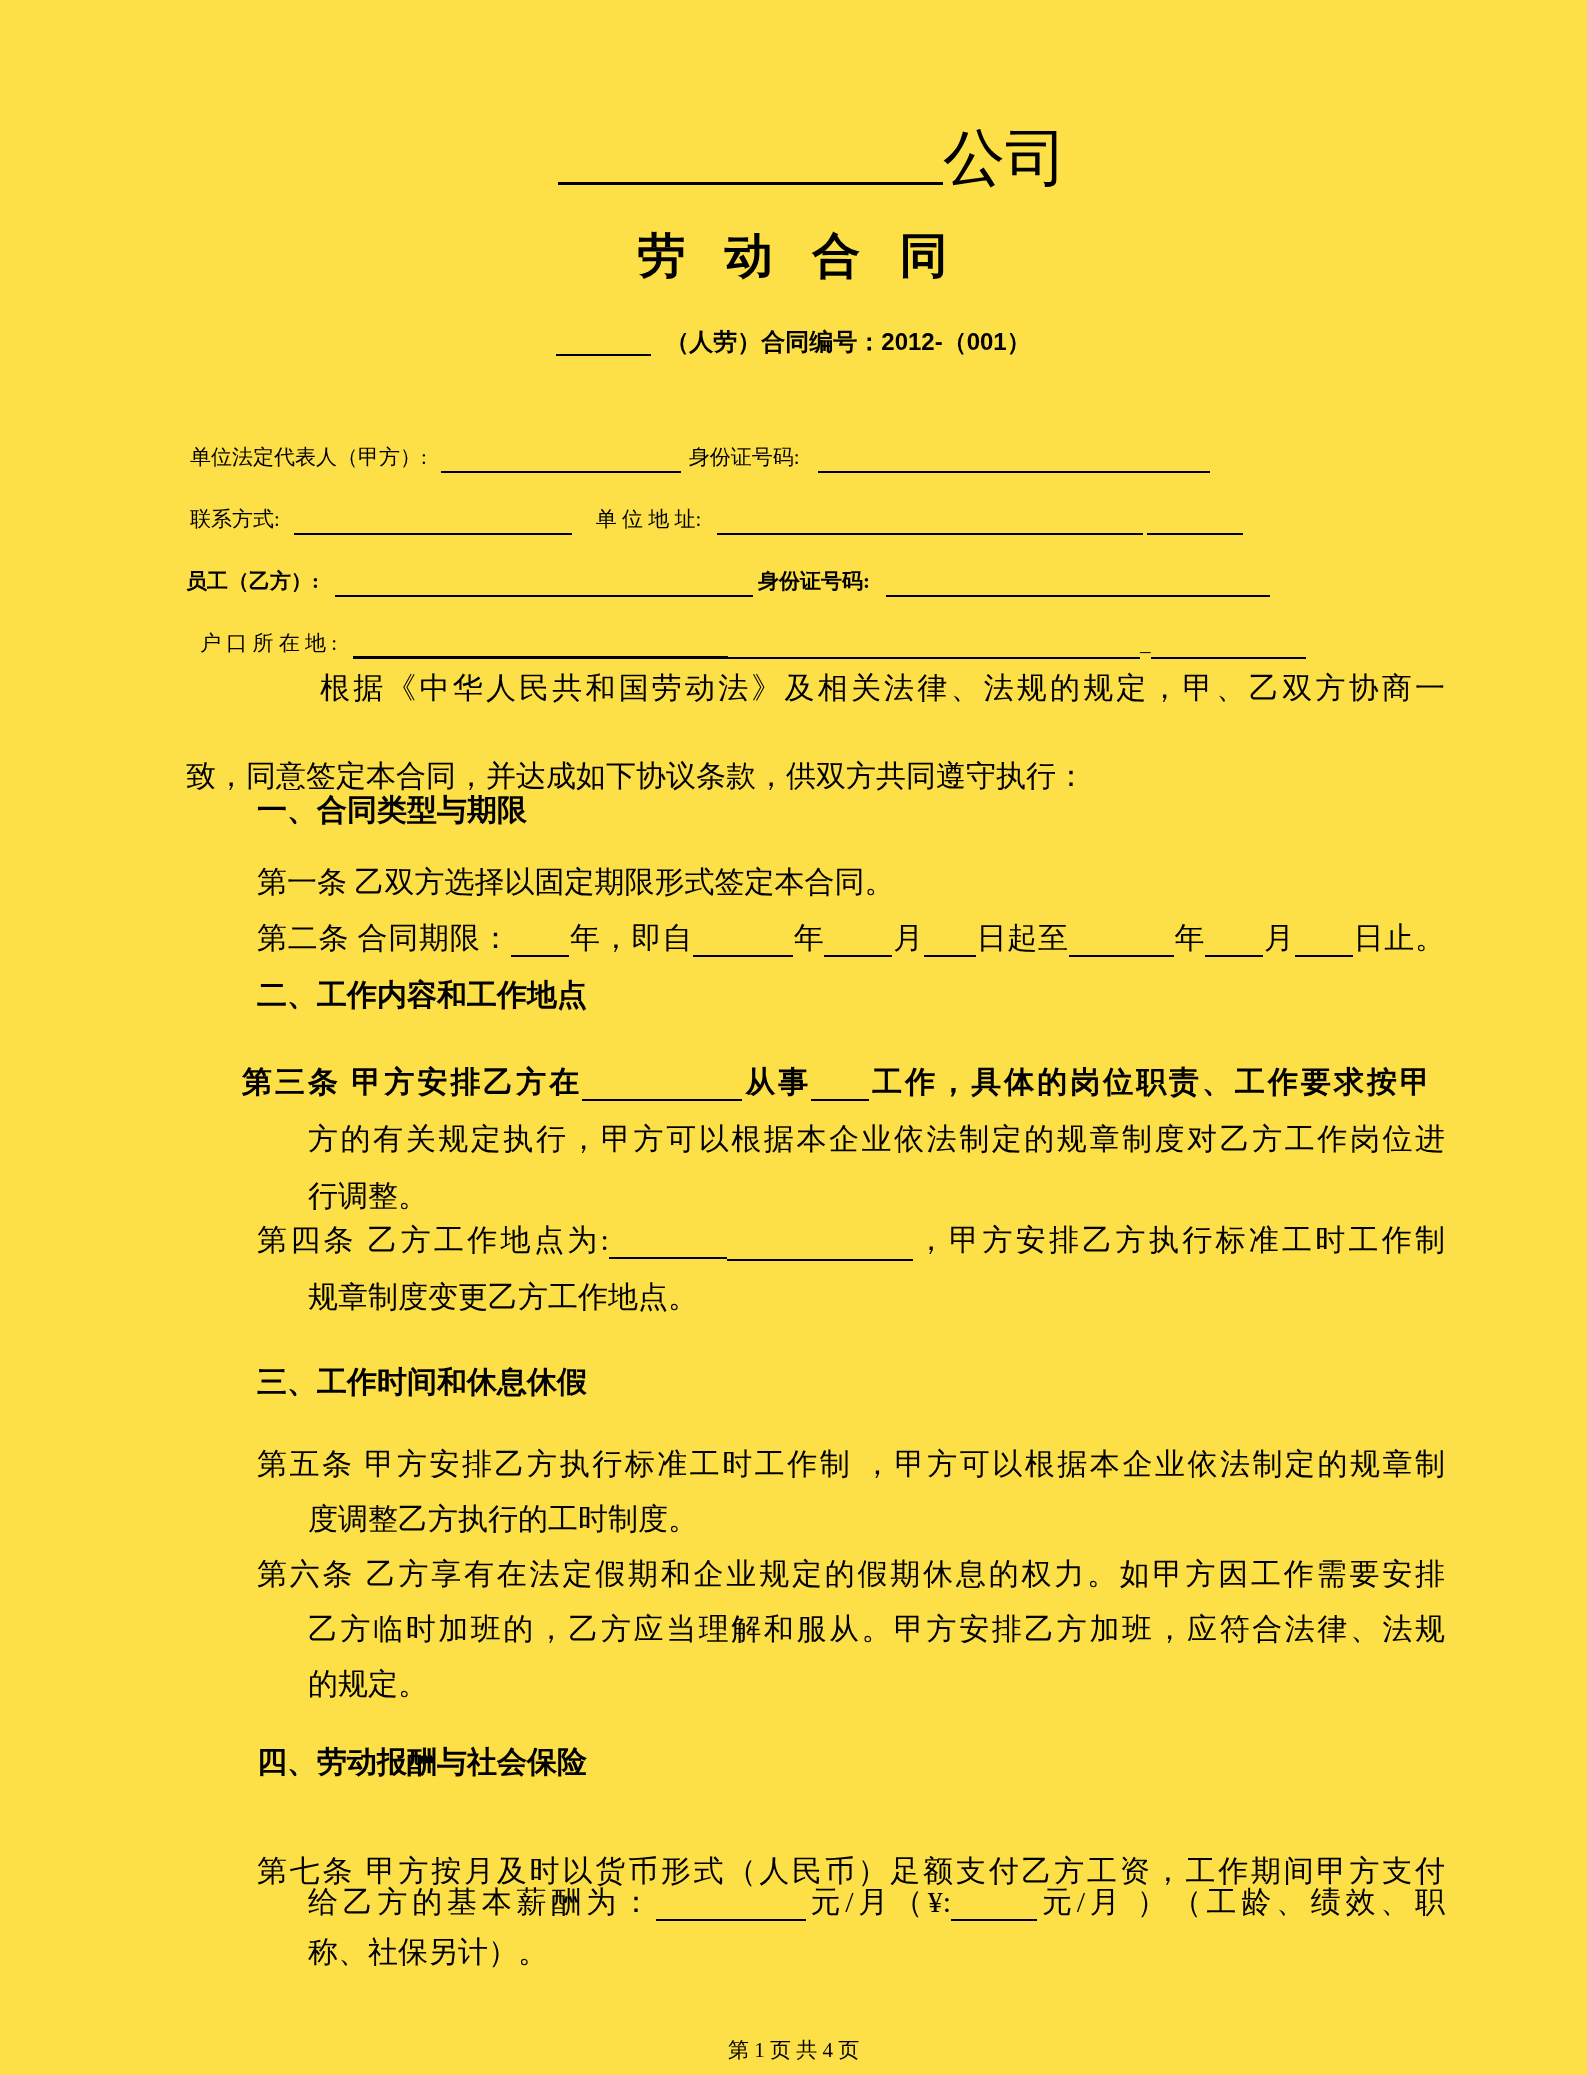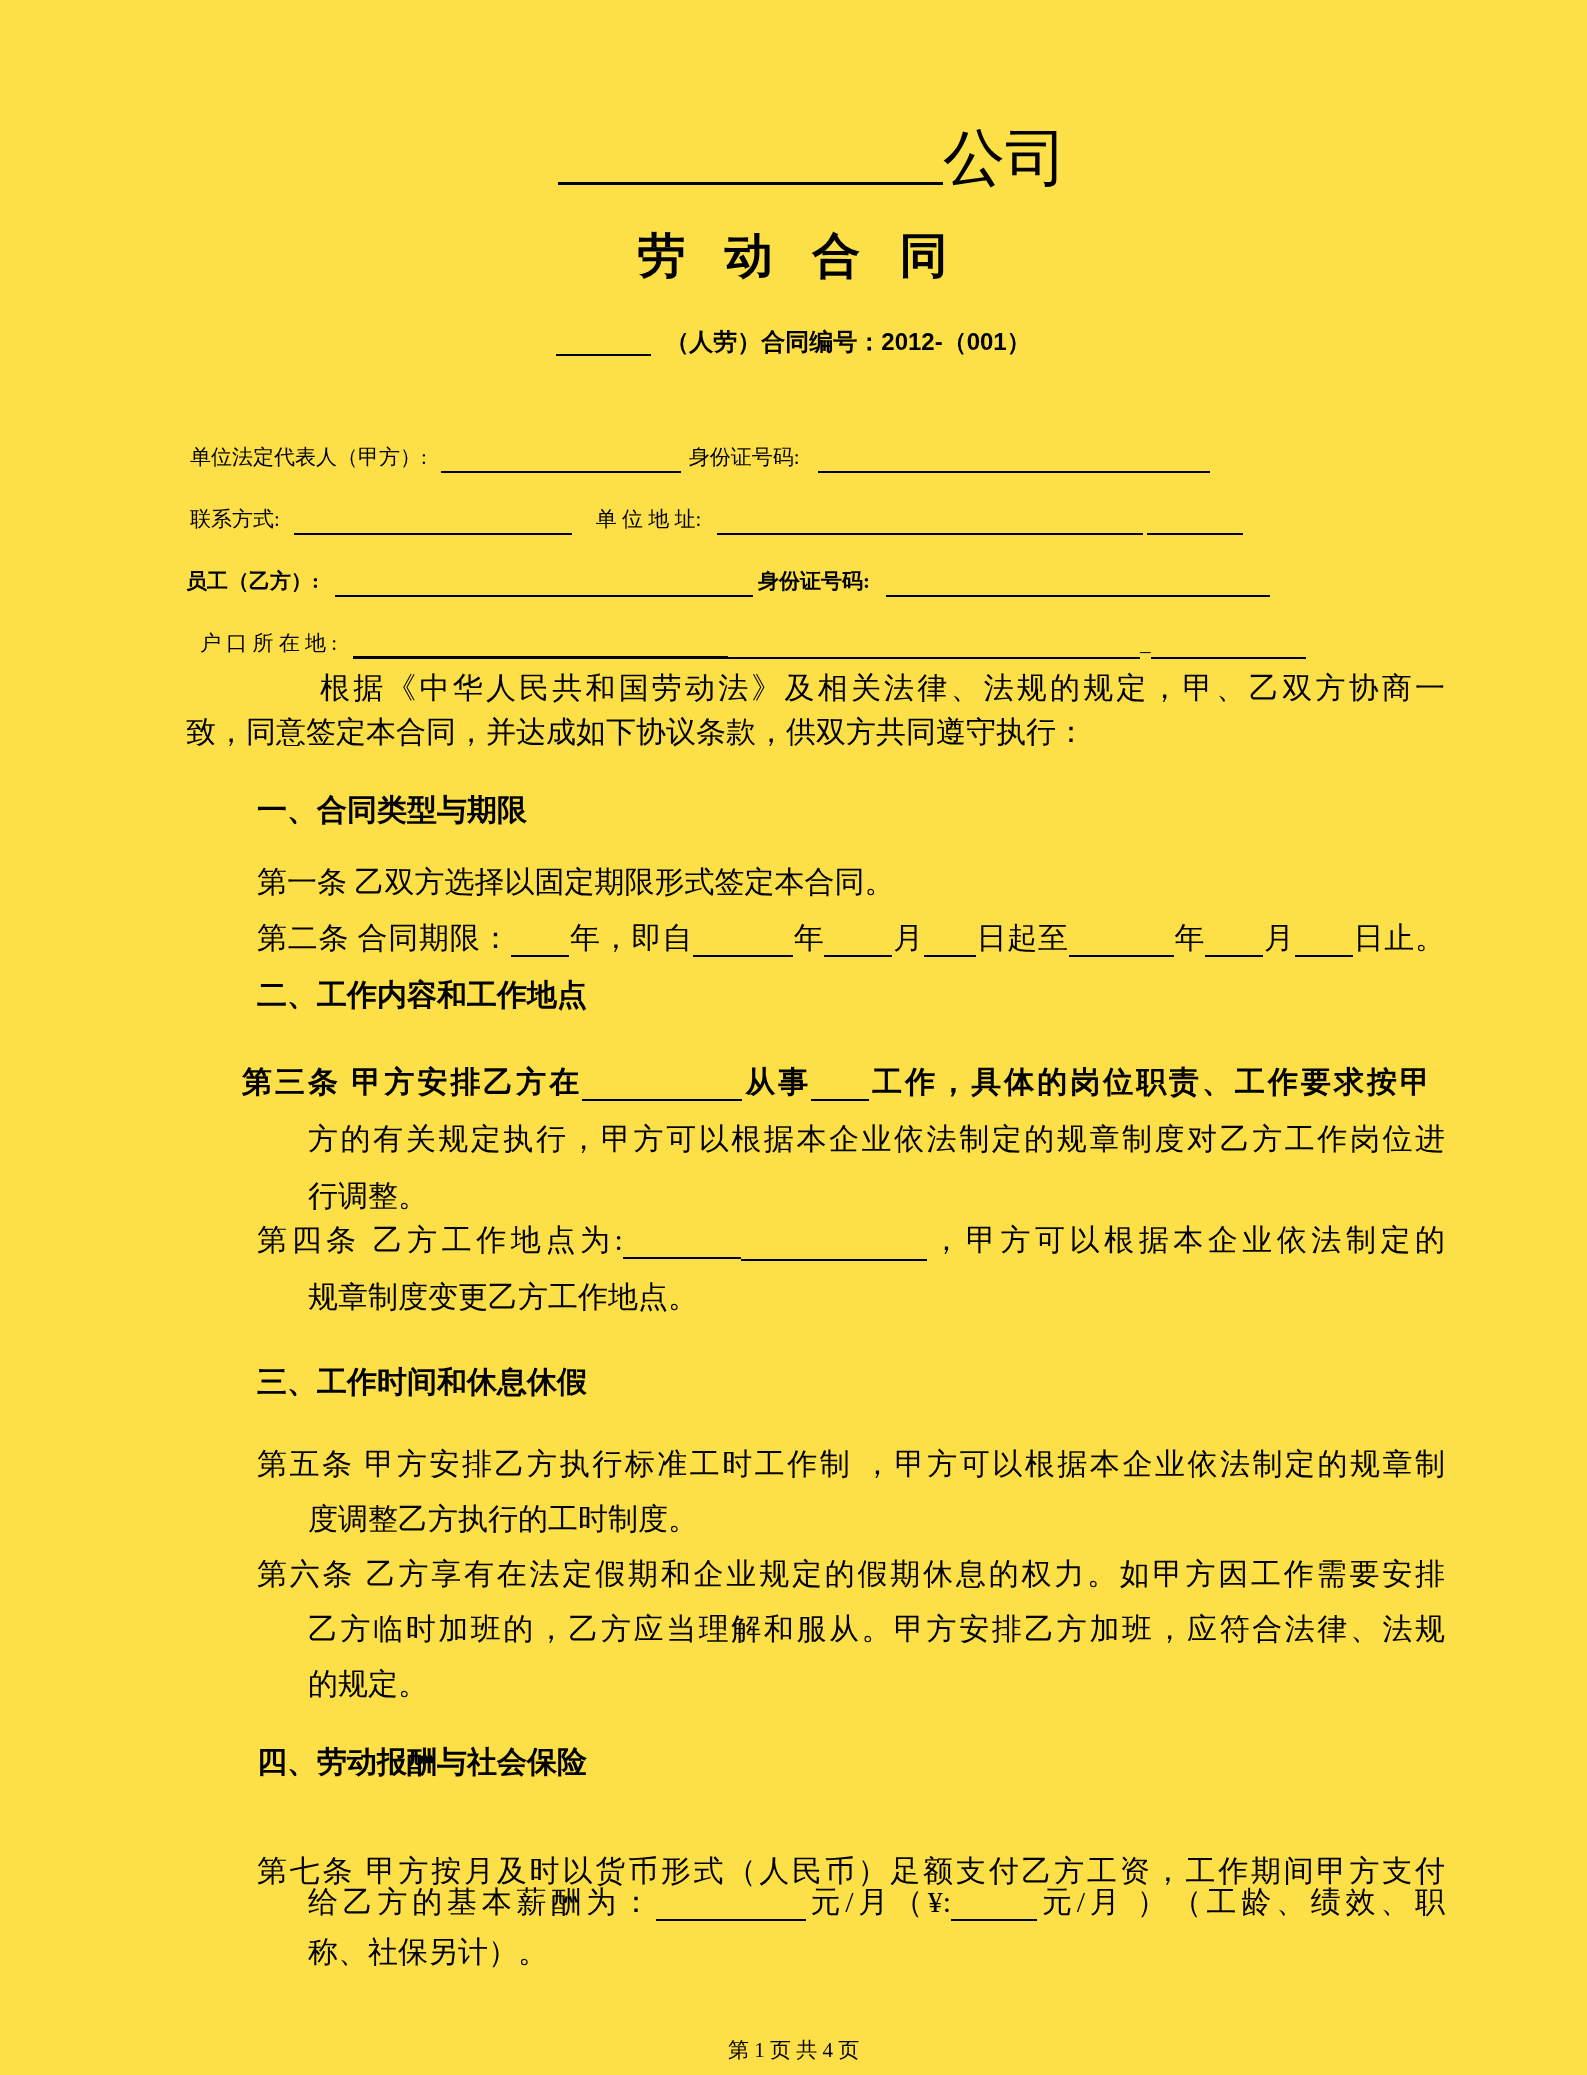--- a/index.html
+++ b/index.html
@@ -93,40 +93,40 @@
 
   <div class="line serif-lbl bold" style="top:561px; left:186px;">
     <span>员工（乙方）:</span><span class="blank ml16" style="width:418px;"></span><span class="ml5">身份证号码:</span><span class="blank ml16" style="width:384px;"></span>
   </div>
 
   <div class="line serif-lbl" style="top:623px; left:200px;">
     <span>户 口 所 在 地 :</span><span class="blank thick ml16" style="width:375px;"></span><span class="blank" style="width:412px;"></span><span>_</span><span class="blank" style="width:155px;"></span>
   </div>
 
   <div class="line just" style="top:668px; left:320px; width:1125px;">根据《中华人民共和国劳动法》及相关法律、法规的规定，甲、乙双方协商一</div>
-  <div class="line" style="top:712px; left:186px;">致，同意签定本合同，并达成如下协议条款，供双方共同遵守执行：</div>
+  <div class="line" style="top:756px; left:186px;">致，同意签定本合同，并达成如下协议条款，供双方共同遵守执行：</div>
 
   <div class="line hei" style="top:790px; left:257px;">一、合同类型与期限</div>
 
   <div class="line" style="top:862px; left:257px;">第一条 乙双方选择以固定期限形式签定本合同。</div>
 
   <div class="line just" style="top:918px; left:257px; width:1188px;">
     <span>第二条 合同期限：</span><span class="blank" style="width:58px;"></span><span>年，即自</span><span class="blank" style="width:100px;"></span><span>年</span><span class="blank" style="width:68px;"></span><span>月</span><span class="blank" style="width:52px;"></span><span>日起至</span><span class="blank" style="width:105px;"></span><span>年</span><span class="blank" style="width:58px;"></span><span>月</span><span class="blank" style="width:58px;"></span><span>日止。</span>
   </div>
 
   <div class="line hei" style="top:975px; left:257px;">二、工作内容和工作地点</div>
 
   <div class="line just" style="top:1062px; left:242px; width:1188px;font-weight:bold;">
     <span>第三条 甲方安排乙方在</span><span class="blank" style="width:160px;"></span><span>从事</span><span class="blank" style="width:58px;"></span><span>工作，具体的岗位职责、工作要求按甲</span>
   </div>
   <div class="line just" style="top:1119px; left:308px; width:1137px;">方的有关规定执行，甲方可以根据本企业依法制定的规章制度对乙方工作岗位进</div>
   <div class="line" style="top:1176px; left:308px;">行调整。</div>
 
   <div class="line just" style="top:1220px; left:257px; width:1188px;">
-    <span>第四条 乙方工作地点为:</span><span class="blank" style="width:118px;"></span><span class="blank" style="width:186px; vertical-align:-11px;"></span><span>，甲方可以根据本企业依法制定的</span>
+    <span>第四条 乙方工作地点为:</span><span class="blank" style="width:118px;"></span><span class="blank" style="width:186px; vertical-align:-11px;"></span><span>，甲方安排乙方执行标准工时工作制</span>
   </div>
   <div class="line" style="top:1277px; left:308px;">规章制度变更乙方工作地点。</div>
 
   <div class="line hei" style="top:1362px; left:257px;">三、工作时间和休息休假</div>
 
   <div class="line just" style="top:1444px; left:257px; width:1188px;">第五条 甲方安排乙方执行标准工时工作制 ，甲方可以根据本企业依法制定的规章制</div>
   <div class="line" style="top:1499px; left:308px;text-align:right;">度调整乙方执行的工时制度。</div>
 
   <div class="line just" style="top:1554px; left:257px; width:1188px;">第六条 乙方享有在法定假期和企业规定的假期休息的权力。如甲方因工作需要安排</div>
   <div class="line just" style="top:1609px; left:308px; width:1137px;">乙方临时加班的，乙方应当理解和服从。甲方安排乙方加班，应符合法律、法规</div>

